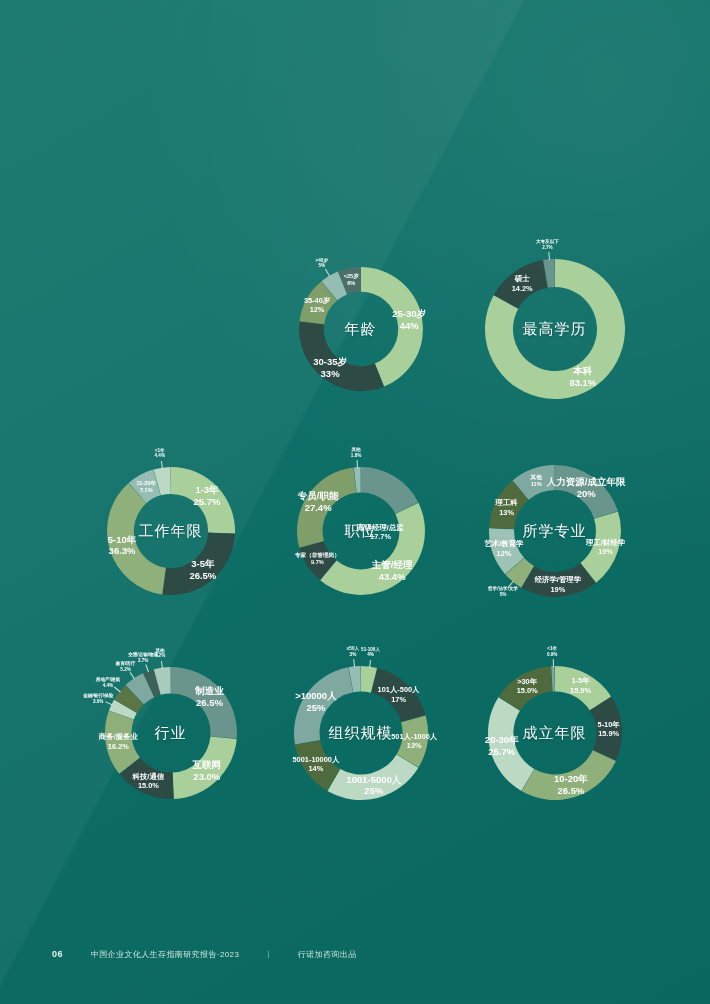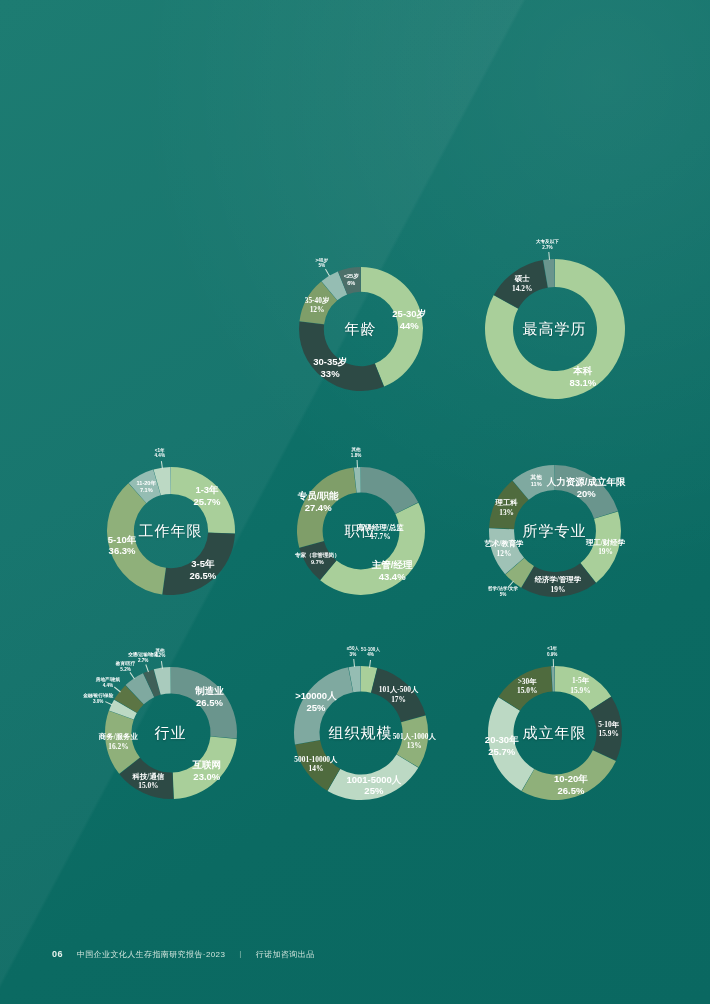--- a/index.html
+++ b/index.html
@@ -50,29 +50,29 @@
   }
   .seg-label{
     position:absolute;transform:translate(-50%,-50%);
     text-align:center;line-height:1.25;white-space:nowrap;
     pointer-events:none;
   }
   .seg-label .nm{display:block;font-weight:bold;}
   .seg-label .pc{display:block;font-weight:bold;}
 
   .big .nm,.big .pc{font-size:9.5px;}
-  .mid .nm,.mid .pc{font-size:7.4px;font-family:Liberation Serif, serif;}
+  .mid .nm,.mid .pc{font-size:7.4px;}
   .sml .nm,.sml .pc{font-size:5.6px;}
   .xsml .nm,.xsml .pc{font-size:4.6px;}
 
   .leader{position:absolute;background:#cfe3d8;width:1px;}
 
   .footer{
     position:absolute;left:52px;bottom:44px;
-    display:flex;align-items:flex-start;gap:14px;
+    display:flex;align-items:flex-start;gap:28px;
     font-size:8px;color:#cfe4dc;letter-spacing:.4px;
   }
   .footer .pg{font-size:9px;color:#e8f3ee;font-weight:bold;}
   .footer .sep{color:#8fbfb2;}
 </style>
 </head>
 <body>
 
 <div id="page">
 

